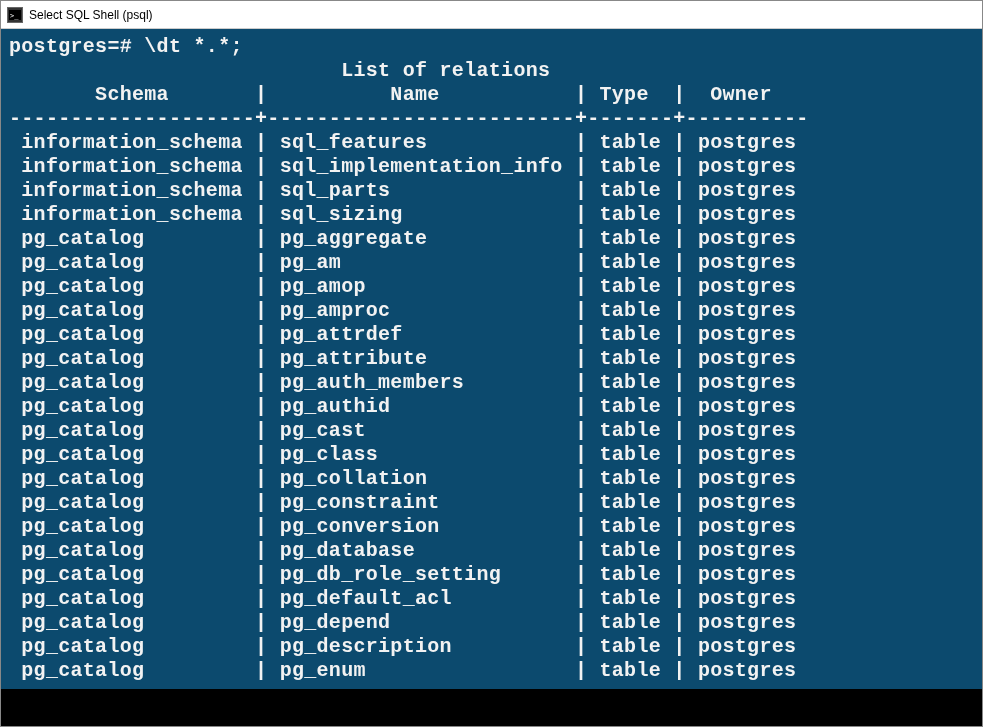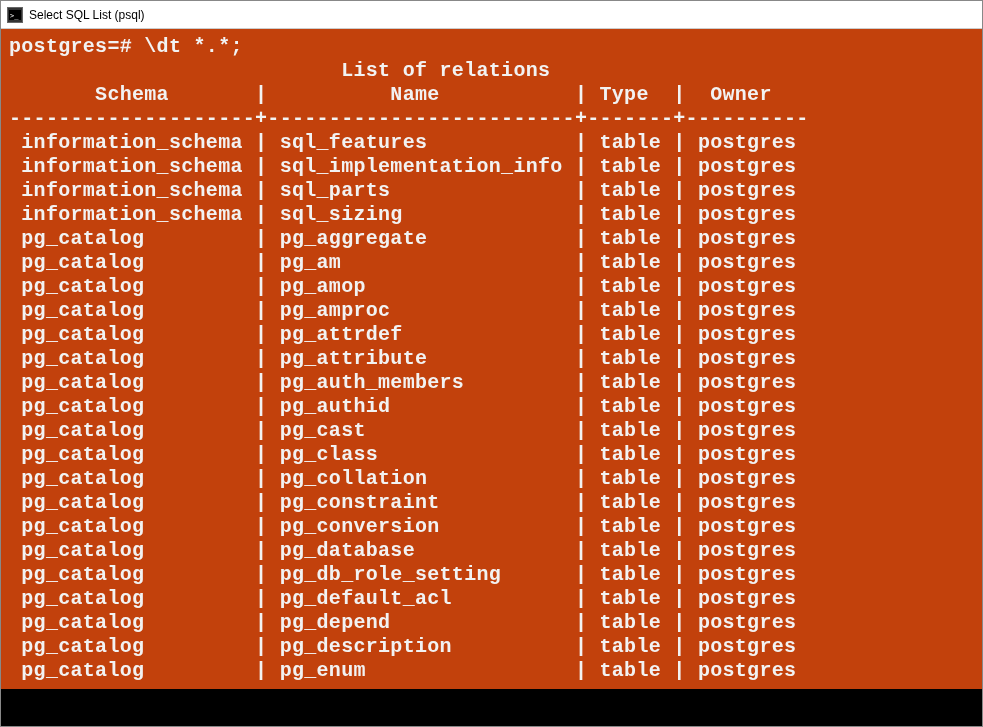--- a/index.html
+++ b/index.html
@@ -31,42 +31,42 @@
       display: inline-flex;
       align-items: center;
       justify-content: center;
       margin-right: 6px;
       font-size: 12px;
       background: #333;
       color: #fff;
       border: 1px solid #666;
     }
     .terminal {
-      background: #c2410c;
+      background: #0c4a6e;
       color: #f2f2f2;
       font-family: 'Consolas', 'Courier New', monospace;
       font-size: 20px;
       line-height: 24px;
       padding: 6px 8px;
       white-space: pre;
       letter-spacing: 0.3px;
       font-weight: bold;
     }
   </style>
 </head>
 <body>
 
 <div class="titlebar">
   <span class="titlebar-icon">
     <svg width="12" height="10" viewBox="0 0 12 10">
       <rect x="0" y="0" width="12" height="10" fill="#000"></rect>
       <text x="1" y="8" font-size="7" fill="#fff" font-family="monospace">&gt;_</text>
     </svg>
   </span>
-  <span>Select SQL List (psql)</span>
+  <span>Select SQL Shell (psql)</span>
 </div>
 
 <div class="terminal" id="terminal">postgres=# \dt *.*;
                            List of relations                           
        Schema       |          Name           | Type  |  Owner   
 --------------------+-------------------------+-------+----------
  information_schema | sql_features            | table | postgres 
  information_schema | sql_implementation_info | table | postgres 
  information_schema | sql_parts               | table | postgres 
  information_schema | sql_sizing              | table | postgres 

